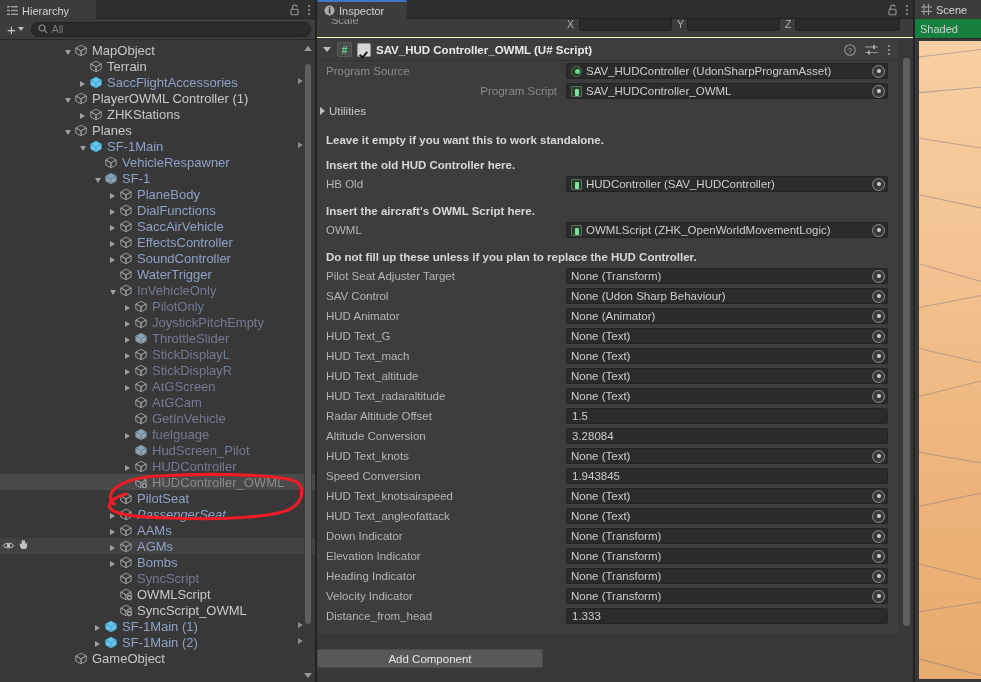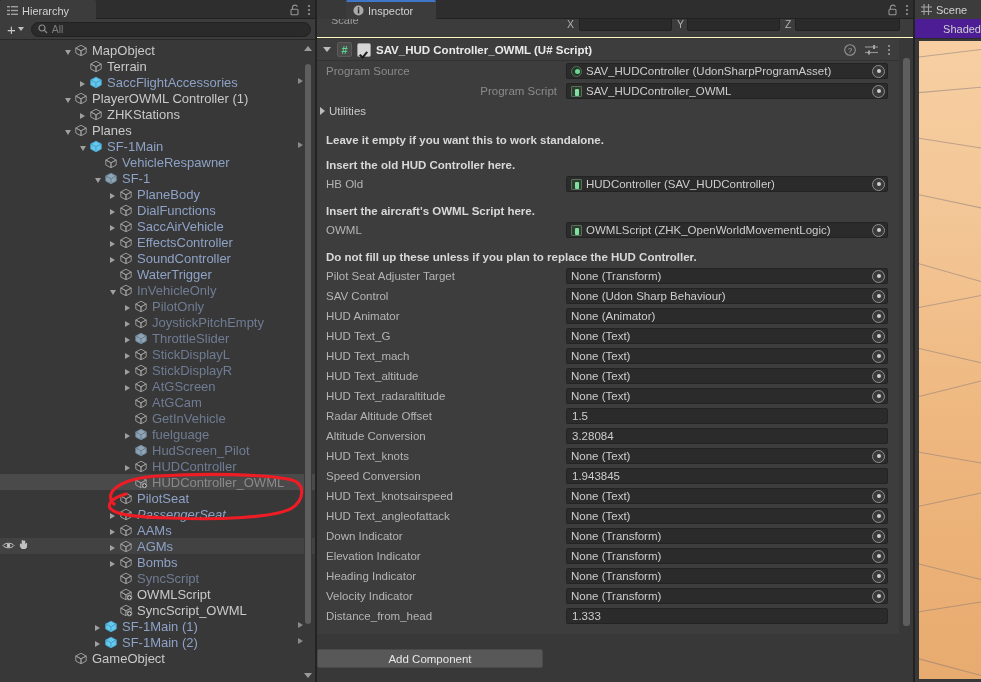--- a/index.html
+++ b/index.html
@@ -95,21 +95,21 @@
     background: #5e5e5e; border-radius: 3px;
   }
   .sc-arrow-up, .sc-arrow-dn {
     position: absolute; right: 3px; width: 0; height: 0;
     border-left: 4px solid transparent; border-right: 4px solid transparent;
   }
   .sc-arrow-up { top: 46px; border-bottom: 5px solid #9a9a9a; }
   .sc-arrow-dn { bottom: 4px; border-top: 5px solid #9a9a9a; }
 
   
-  #inspector { left: 317px; top: 0; width: 596px; height: 682px; background: #383838; padding-left: 29px; }
+  #inspector { left: 317px; top: 0; width: 596px; height: 682px; background: #383838; }
   #insp-clip {
     position: absolute; left: 0; top: 19px; right: 0; height: 19px;
     background: #3c3c3c; overflow: hidden; border-bottom: 1px solid #fef9c3;
   }
   #insp-clip .clipname {
     position: absolute; left: 14px; top: -5px; color: #9c9c9c; font-size: 11px;
   }
   .vec-f {
     position: absolute; top: -3px; height: 15px; background: #2a2a2a;
     border: 1px solid #222; border-radius: 2px;
@@ -211,24 +211,23 @@
   }
 
   
   #scene { left: 915px; top: 0; width: 66px; height: 682px; background: #383838; }
   #scene .tabstrip { background: #2e2e2e; }
   #scene-tab {
     display: flex; align-items: center; gap: 4px; height: 19px;
     padding-left: 6px; background: #3c3c3c; color: #d2d2d2;
   }
   #scene-toolbar {
-    height: 20px; background: #4c1d95; display: flex; align-items: center;
+    height: 20px; background: #15803d; display: flex; align-items: center;
     padding-left: 5px; color: #d0d0d0; font-size: 11px;
     border-bottom: 1px solid #2a2a2a;
-    justify-content: flex-end;
   }
   #scene-view {
     position: absolute; left: 4px; top: 41px; right: 0; bottom: 3px;
     background: linear-gradient(180deg, #f7cfa2 0%, #f3c696 28%, #eeb77f 60%, #e8ab6f 100%);
     overflow: hidden;
   }
   #scene-view .wire {
     position: absolute; height: 1px; background: rgba(120,110,120,.45);
     transform-origin: left center;
   }

